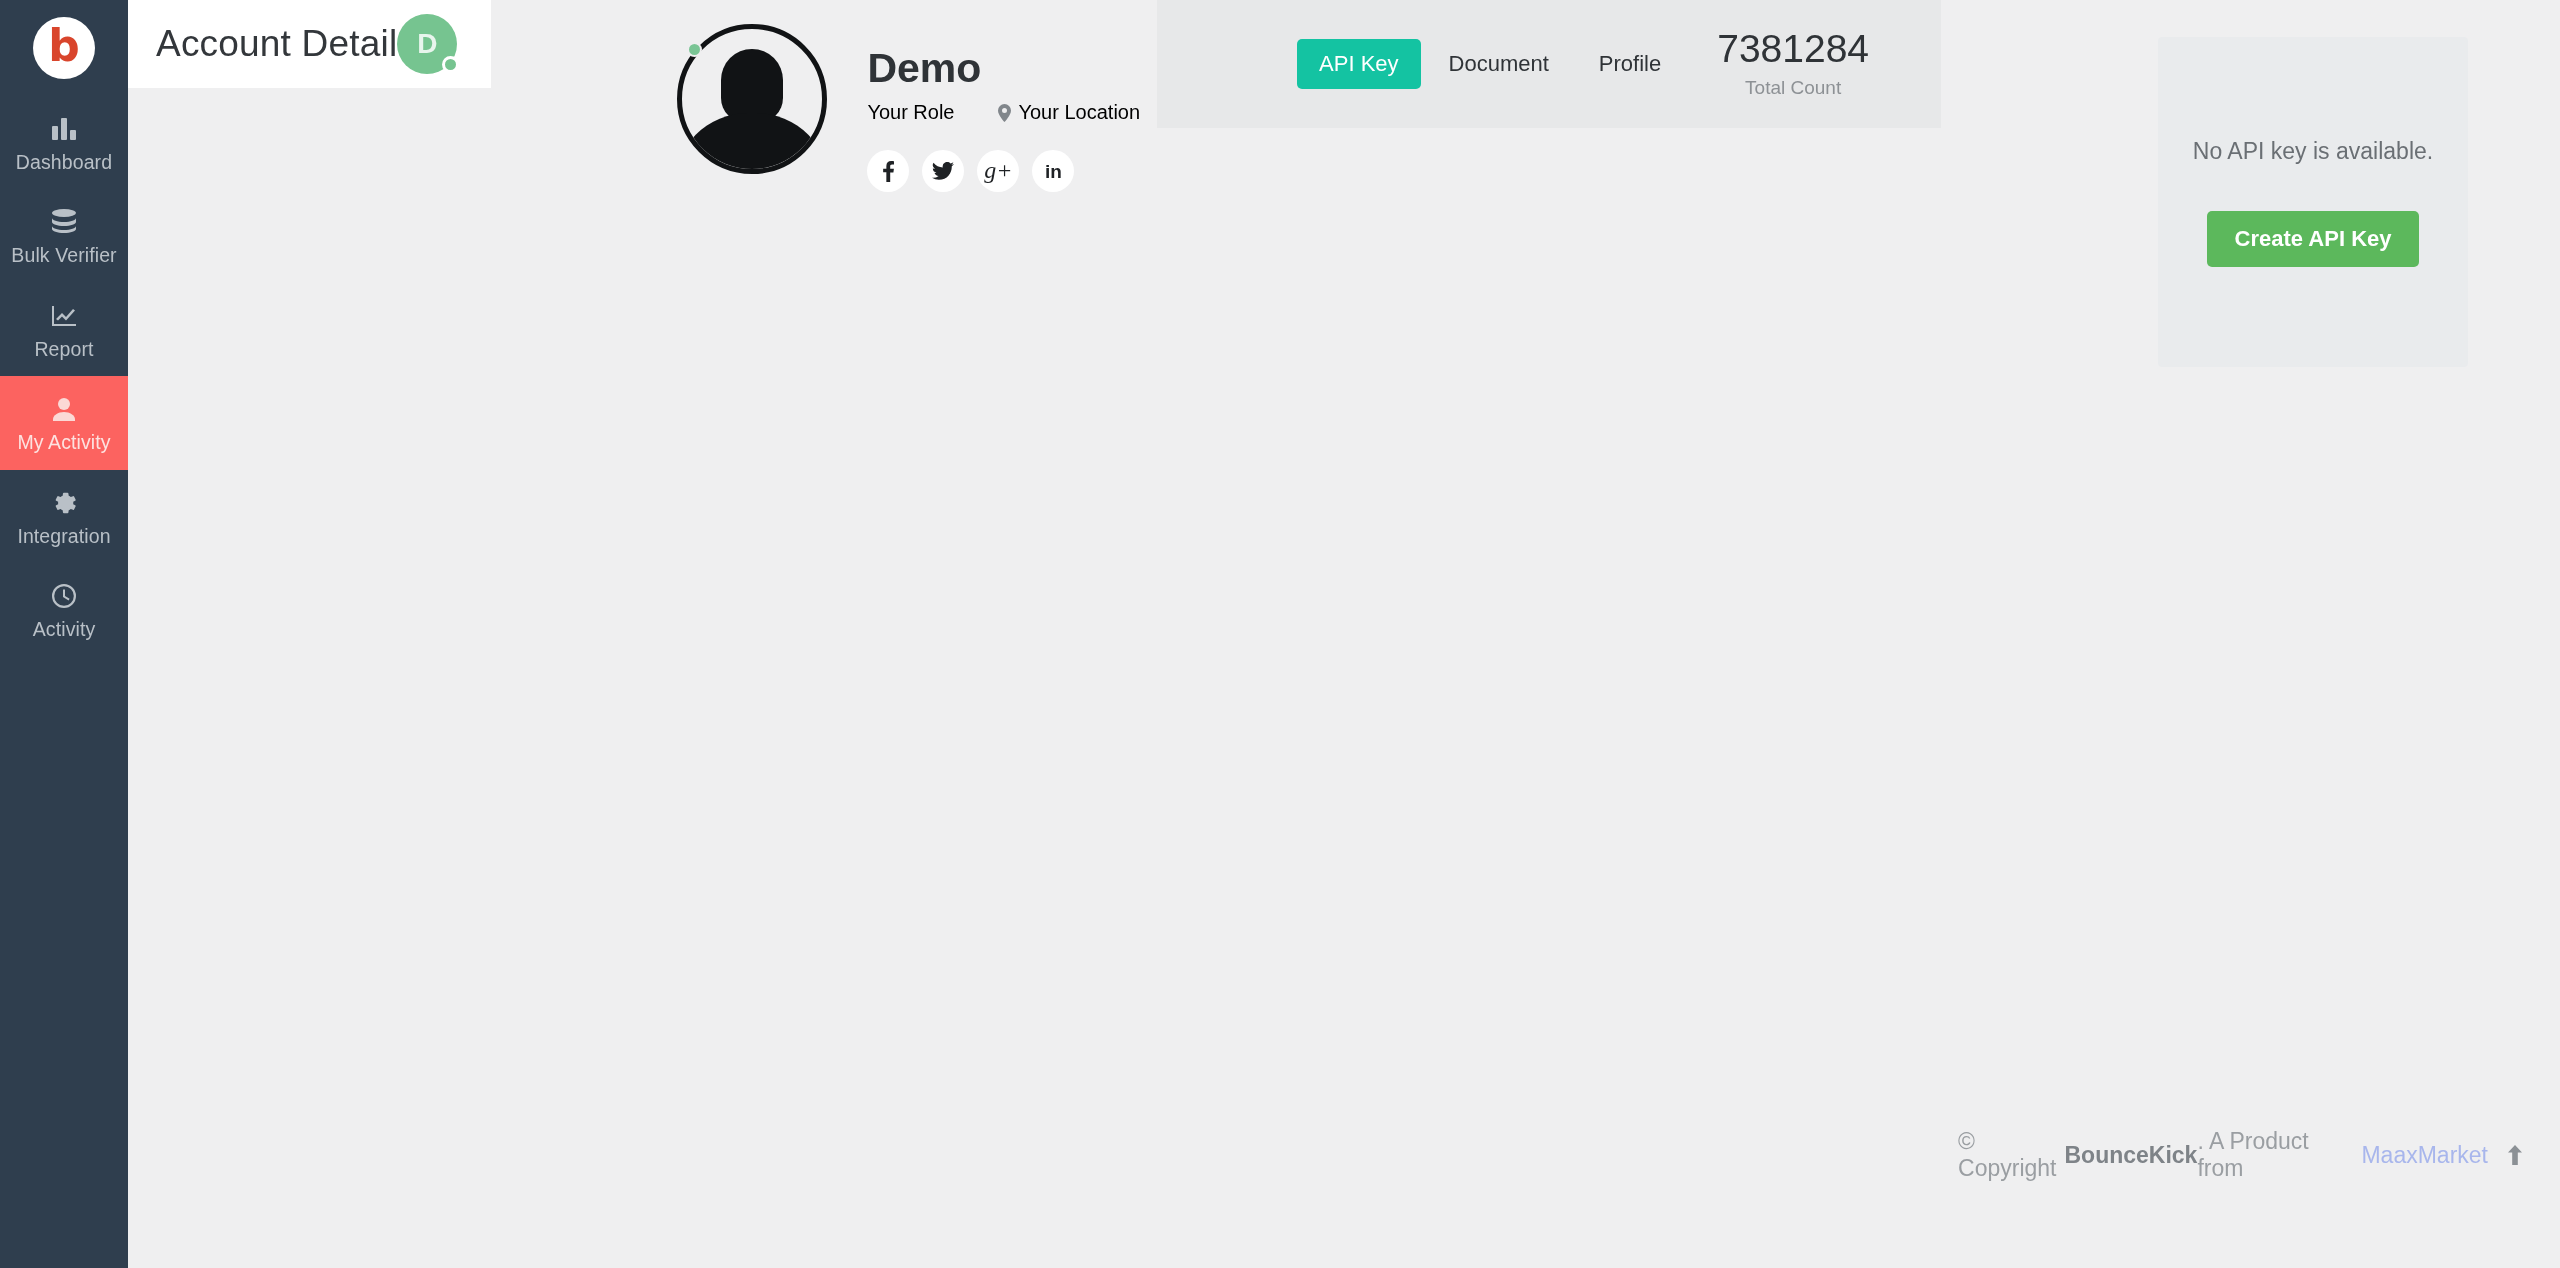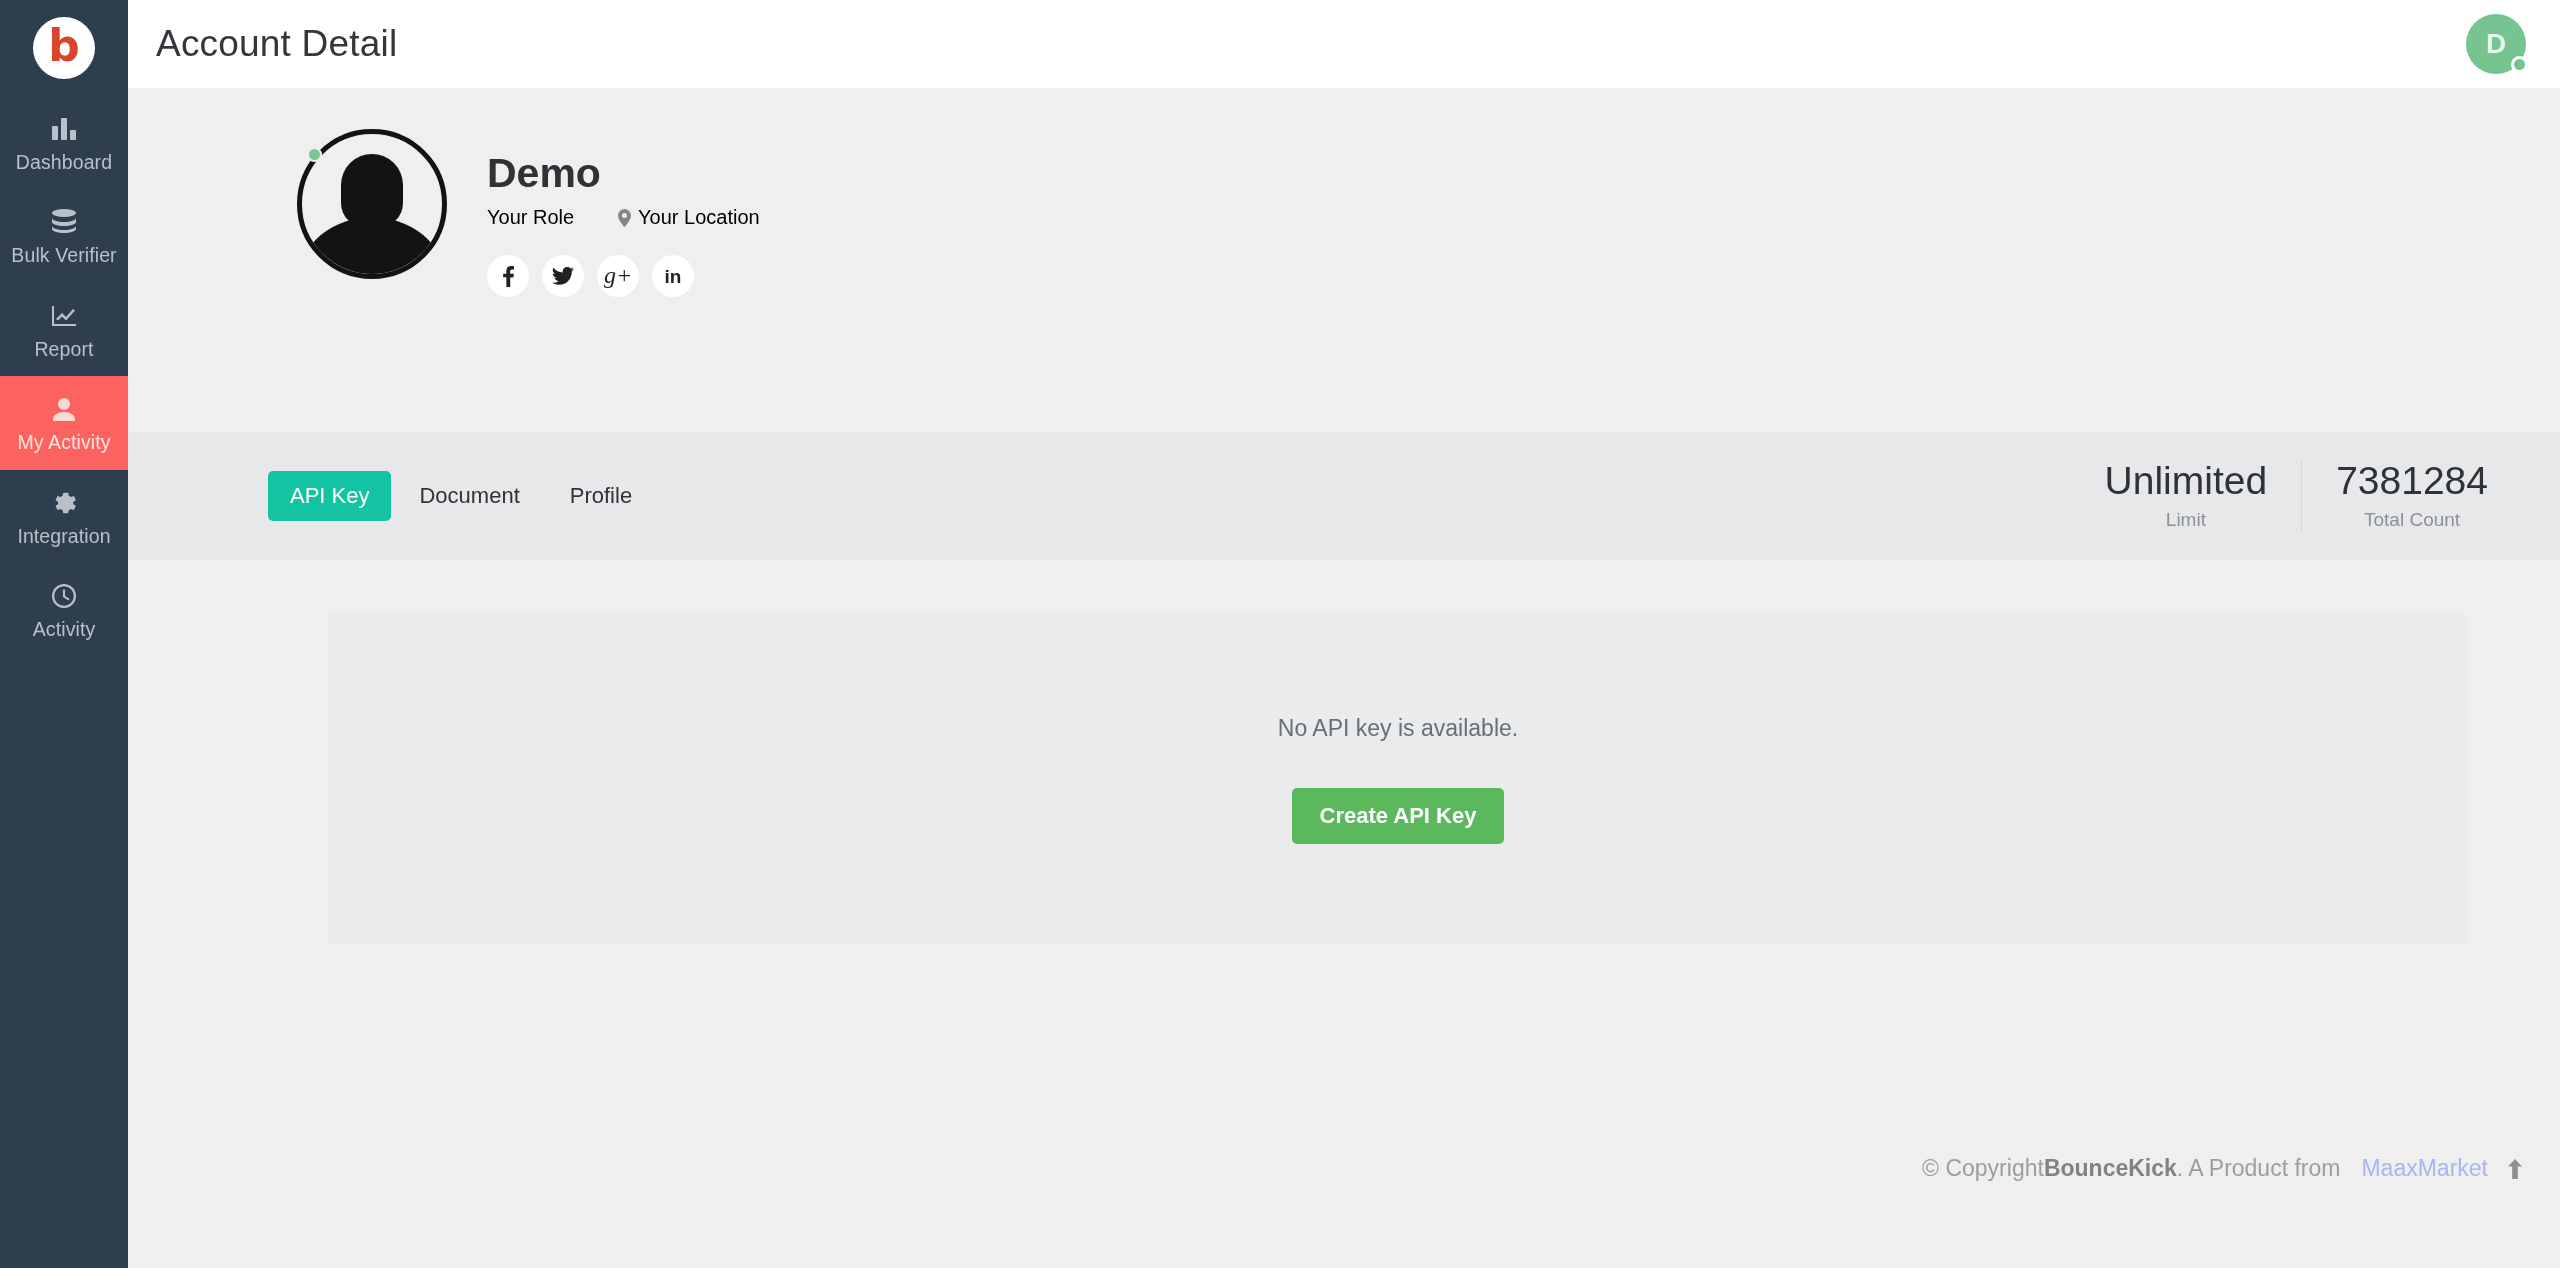--- a/index.html
+++ b/index.html
@@ -56,21 +56,21 @@
   .nav-item.active {
     background: #fc6360;
     color: #fde2e0;
   }
   .nav-item.active .nav-icon svg { fill: #fbd9d6; }
   .nav-item .nav-icon svg { fill: #b9c0c7; }
 
   
   .main {
     flex: 1 1 auto; height: 1196px;
-    display: flex; flex-direction: column;
+    display: flex; flex-direction: row;
     position: relative;
     background: #efeff0;
     gap: 17px;
   }
 
   
   .topbar {
     height: 88px; min-height: 88px;
     background: #ffffff;
     display: flex; align-items: center;
@@ -379,24 +379,20 @@
 
     <section class="tab-band">
       <div class="tabs">
         <button class="tab active">API Key</button>
         <button class="tab">Document</button>
         <button class="tab">Profile</button>
       </div>
 
       <div class="stats">
         <div class="stat">
-          <div class="stat-value">Unlimited</div>
-          <div class="stat-label">Limit</div>
-        </div>
-        <div class="stat">
           <div class="stat-value">7381284</div>
           <div class="stat-label">Total Count</div>
         </div>
       </div>
     </section>
 
     <section class="content-area">
       <div class="panel">
         <div class="panel-msg">No API key is available.</div>
         <button class="btn-primary">Create API Key</button>

